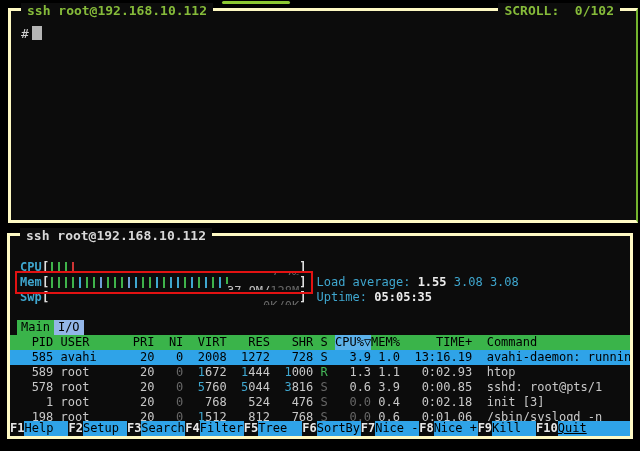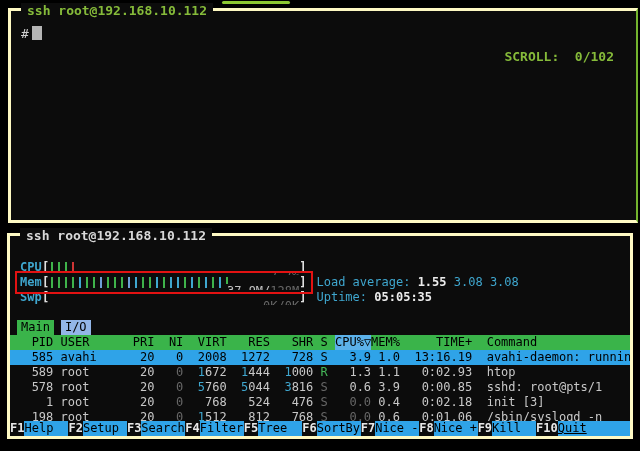--- a/index.html
+++ b/index.html
@@ -19,21 +19,21 @@
   .pane-title {
     position:absolute; top:-8px; left:10px;
     background:#0c0c0c; padding:0 6px;
     font-size:13px; font-weight:bold; line-height:15px; white-space:pre;
   }
   .pane-top .pane-title { color:#86bb3a; }
   .pane-bottom .pane-title { color:#d8d8d8; }
   .scroll-indicator {
     position:absolute; top:-8px; right:16px;
     background:#0c0c0c; padding:0 6px;
-    color:#86bb3a; font-size:13px; font-weight:bold; line-height:15px; white-space:pre;margin-top:46px;
+    color:#86bb3a; font-size:13px; font-weight:bold; line-height:15px; white-space:pre;
   }
   .prompt-row { position:absolute; left:10px; top:14px; font-size:13px; line-height:18px; color:#d0d0d0; }
   .cursor { display:inline-block; width:10px; height:14px; background:#b5b5b5; vertical-align:-2px; margin-left:3px; }
 
   
   .htop { position:absolute; inset:0; padding-top:24px; line-height:15px; }
   .hline { display:flex; height:15px; white-space:pre; align-items:center; }
   .meter { display:flex; align-items:center; padding-left:10px; white-space:pre; }
   .meter-label { color:#3fa7cf; font-weight:bold; width:22px; }
   .bracket { color:#e0e0e0; font-weight:bold; }
@@ -44,21 +44,21 @@
   .info { margin-left:10px; }
 
   .c-hi  { color:#3fa7cf; }
   .c-wb  { color:#ececec; font-weight:bold; }
   .c-gb  { color:#45b858; font-weight:bold; }
   .c-grn { color:#45b858; }
   .c-dim { color:#676767; }
   .c-lt  { color:#c2c2c2; }
 
   .tabs-row { padding-left:7px; }
-  .tab { color:#000; padding:0 4px; margin-right:7px; }
+  .tab { color:#000; padding:0 4px; }
   .tab-active { background:#3ab44a; }
   .tab-inactive { background:#93b6e8; }
 
   .table { width:100%; }
   .row { display:flex; height:15px; white-space:pre; overflow:hidden; }
   .hdr-row { background:#3ab44a; color:#000; }
   .hdr-sort { background:#5cb2ea; }
   .cell { display:inline-block; overflow:hidden; }
   .cell.flex { flex:1; }
   .gapc { display:inline-block; }

